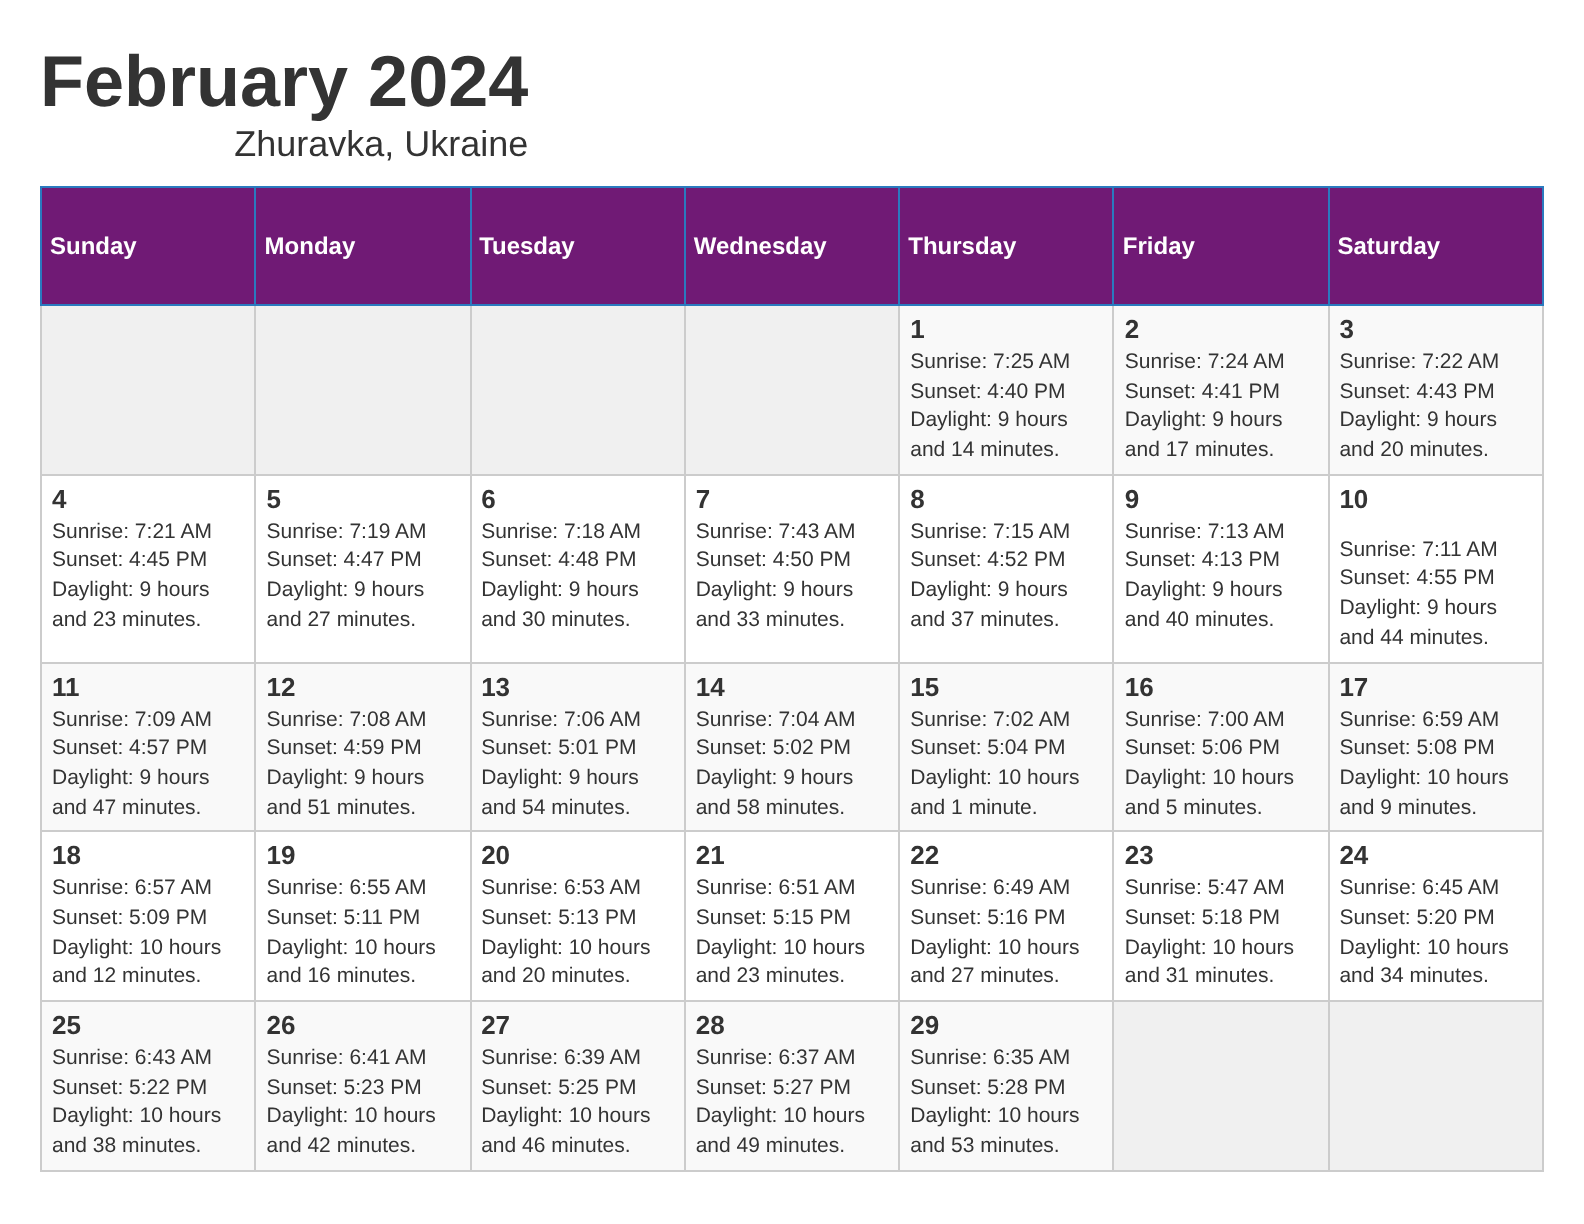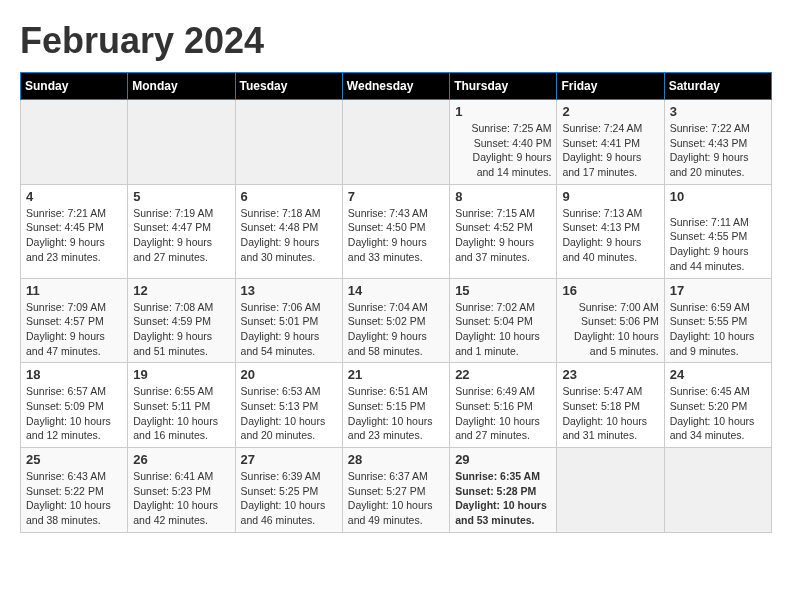--- a/index.html
+++ b/index.html
@@ -45,23 +45,23 @@
       font-size: 18px;
       font-weight: normal;
       color: #333;
     }
     .calendar {
       width: 100%;
       border-collapse: collapse;
       font-size: 11px;
     }
     .calendar thead tr th {
-      background-color: #000000;
+      background-color: #701a75;
       color: #fff;
-      padding: 6px 4px;
+      padding: 22px 4px;
       text-align: left;
       font-size: 12px;
       font-weight: bold;
       border: 1px solid #2a7abf;
     }
     .calendar tbody tr td {
       border: 1px solid #ccc;
       vertical-align: top;
       padding: 4px 5px;
       width: 107px;
@@ -89,20 +89,21 @@
     .empty-cell {
       background: #f0f0f0 !important;
     }
   </style>
 </head>
 <body>
 
 <div class="header">
   <div class="title-block">
     <h1>February 2024</h1>
+    <h2>Zhuravka, Ukraine</h2>
   </div>
 </div>
 
 <table class="calendar">
   <thead>
     <tr>
     <th>Sunday</th>
         <th>Monday</th>
         <th>Tuesday</th>
         <th>Wednesday</th>
@@ -112,21 +113,21 @@
       </tr>
   </thead>
   <tbody>
   <tr>
         <td class="empty-cell"></td>
         <td class="empty-cell"></td>
         <td class="empty-cell"></td>
         <td class="empty-cell"></td>
         <td>
           <span class="day-number">1</span>
-          <div class="day-detail" style="white-space: pre-line; text-align: right;">Sunrise: 7:25 AM
+          <div class="day-detail" style="white-space: pre-line;">Sunrise: 7:25 AM
 Sunset: 4:40 PM
 Daylight: 9 hours
 and 14 minutes.</div>
         </td>
         <td>
           <span class="day-number">2</span>
           <div class="day-detail" style="white-space: pre-line;">Sunrise: 7:24 AM
 Sunset: 4:41 PM
 Daylight: 9 hours
 and 17 minutes.</div>
@@ -221,29 +222,29 @@
         </td>
         <td>
           <span class="day-number">15</span>
           <div class="day-detail" style="white-space: pre-line;">Sunrise: 7:02 AM
 Sunset: 5:04 PM
 Daylight: 10 hours
 and 1 minute.</div>
         </td>
         <td>
           <span class="day-number">16</span>
-          <div class="day-detail" style="white-space: pre-line; text-align: right;">Sunrise: 7:00 AM
+          <div class="day-detail" style="white-space: pre-line;">Sunrise: 7:00 AM
 Sunset: 5:06 PM
 Daylight: 10 hours
 and 5 minutes.</div>
         </td>
         <td>
           <span class="day-number">17</span>
           <div class="day-detail" style="white-space: pre-line;">Sunrise: 6:59 AM
-Sunset: 5:55 PM
+Sunset: 5:08 PM
 Daylight: 10 hours
 and 9 minutes.</div>
         </td>
       </tr>
       <tr>
         <td>
           <span class="day-number">18</span>
           <div class="day-detail" style="white-space: pre-line;">Sunrise: 6:57 AM
 Sunset: 5:09 PM
 Daylight: 10 hours
@@ -316,21 +317,21 @@
         </td>
         <td>
           <span class="day-number">28</span>
           <div class="day-detail" style="white-space: pre-line;">Sunrise: 6:37 AM
 Sunset: 5:27 PM
 Daylight: 10 hours
 and 49 minutes.</div>
         </td>
         <td>
           <span class="day-number">29</span>
-          <div class="day-detail" style="white-space: pre-line; font-weight: bold;">Sunrise: 6:35 AM
+          <div class="day-detail" style="white-space: pre-line;">Sunrise: 6:35 AM
 Sunset: 5:28 PM
 Daylight: 10 hours
 and 53 minutes.</div>
         </td>
         <td class="empty-cell"></td>
         <td class="empty-cell"></td>
       </tr>
     </tbody>
 </table>
 

